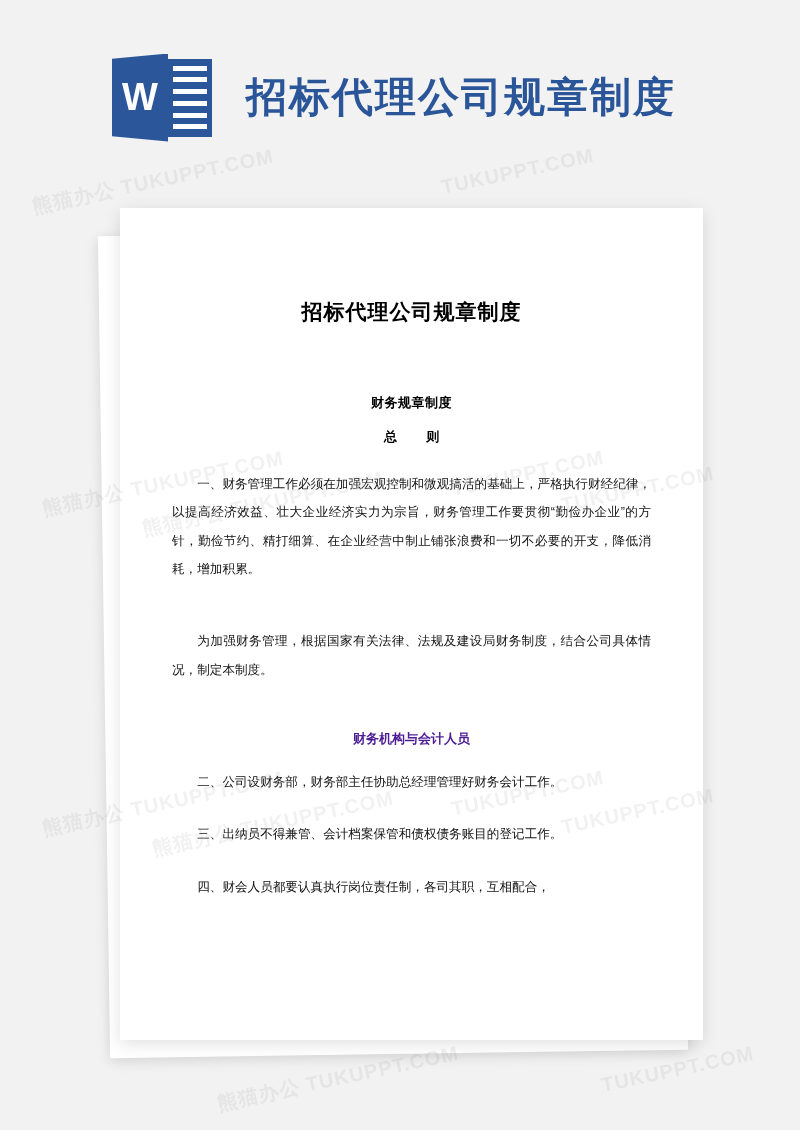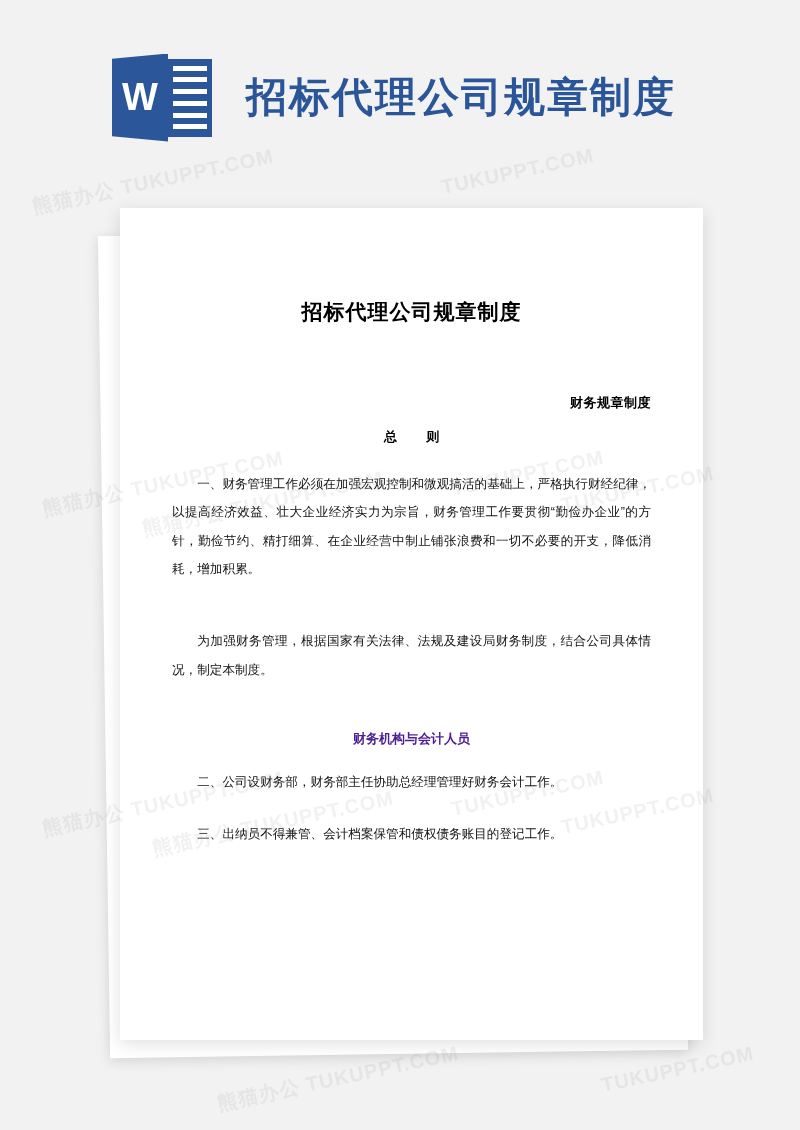--- a/index.html
+++ b/index.html
@@ -142,21 +142,21 @@
   .doc-title {
     text-align: center;
     font-size: 21px;
     font-weight: 700;
     letter-spacing: 1px;
     margin-top: 90px;
     color: #000;
   }
 
   .doc-h2 {
-    text-align: right;
+    text-align: center;
     font-size: 13px;
     font-weight: 700;
     letter-spacing: 0.5px;
     margin-top: 68px;
     color: #000;
   }
 
   .doc-h3 {
     text-align: center;
     font-size: 13px;
@@ -242,17 +242,18 @@
       <p class="doc-p">一、财务管理工作必须在加强宏观控制和微观搞活的基础上，严格执行财经纪律，以提高经济效益、壮大企业经济实力为宗旨，财务管理工作要贯彻“勤俭办企业”的方针，勤俭节约、精打细算、在企业经营中制止铺张浪费和一切不必要的开支，降低消耗，增加积累。</p>
 
       <p class="doc-p first">为加强财务管理，根据国家有关法律、法规及建设局财务制度，结合公司具体情况，制定本制度。</p>
 
       <div class="doc-h4">财务机构与会计人员</div>
 
       <p class="doc-p tight">二、公司设财务部，财务部主任协助总经理管理好财务会计工作。</p>
 
       <p class="doc-p">三、出纳员不得兼管、会计档案保管和债权债务账目的登记工作。</p>
 
+      <p class="doc-p">四、财会人员都要认真执行岗位责任制，各司其职，互相配合，</p>
 
     </div>
   </div>
 
 </div>
 
 </body></html>

